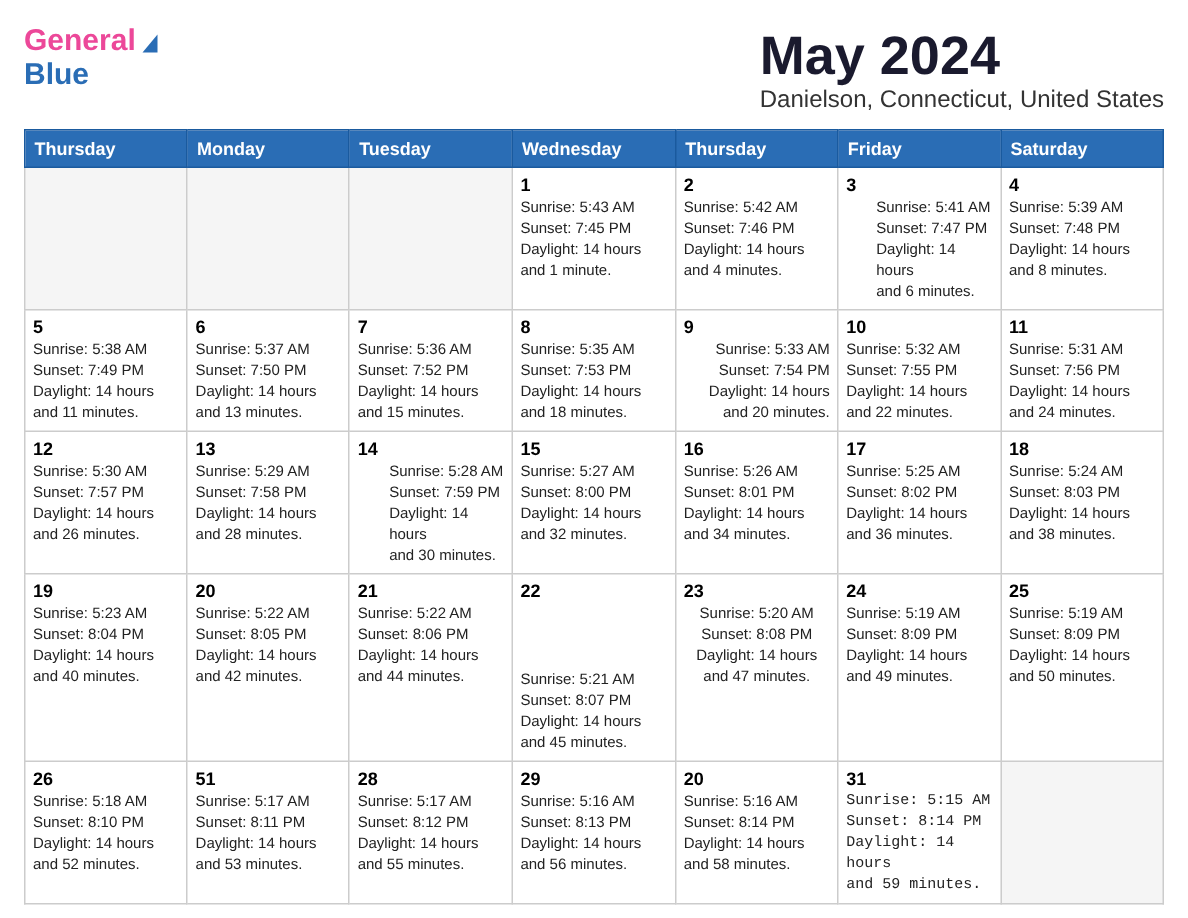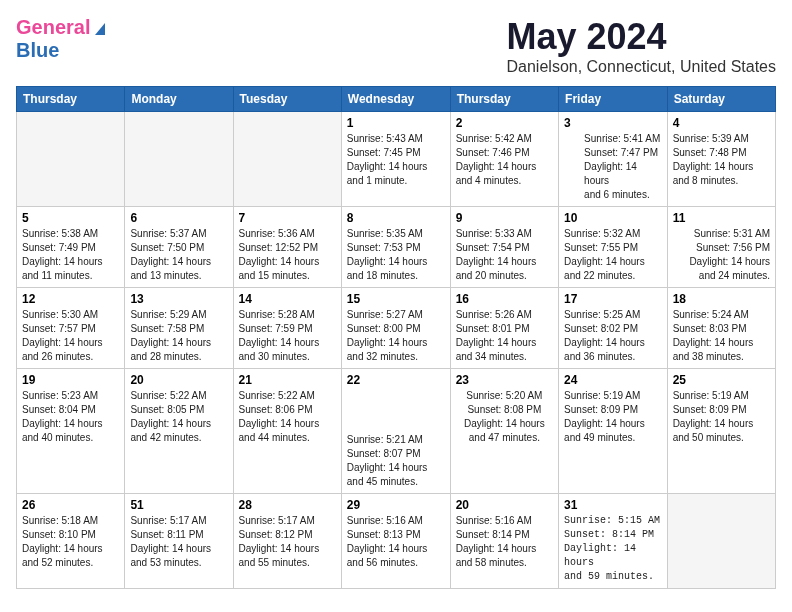--- a/index.html
+++ b/index.html
@@ -151,48 +151,48 @@
         <td>
           <span class="day-number">6</span>
           <div class="day-info" style="white-space: pre-line;">Sunrise: 5:37 AM
 Sunset: 7:50 PM
 Daylight: 14 hours
 and 13 minutes.</div>
         </td>
         <td>
           <span class="day-number">7</span>
           <div class="day-info" style="white-space: pre-line;">Sunrise: 5:36 AM
-Sunset: 12:52 PM
+Sunset: 7:52 PM
 Daylight: 14 hours
 and 15 minutes.</div>
         </td>
         <td>
           <span class="day-number">8</span>
           <div class="day-info" style="white-space: pre-line;">Sunrise: 5:35 AM
 Sunset: 7:53 PM
 Daylight: 14 hours
 and 18 minutes.</div>
         </td>
         <td>
           <span class="day-number">9</span>
-          <div class="day-info" style="white-space: pre-line;">Sunrise: 5:33 AM
+          <div class="day-info" style="white-space: pre-line; text-align: right;">Sunrise: 5:33 AM
 Sunset: 7:54 PM
 Daylight: 14 hours
 and 20 minutes.</div>
         </td>
         <td>
           <span class="day-number">10</span>
           <div class="day-info" style="white-space: pre-line;">Sunrise: 5:32 AM
 Sunset: 7:55 PM
 Daylight: 14 hours
 and 22 minutes.</div>
         </td>
         <td>
           <span class="day-number">11</span>
-          <div class="day-info" style="white-space: pre-line; text-align: right;">Sunrise: 5:31 AM
+          <div class="day-info" style="white-space: pre-line;">Sunrise: 5:31 AM
 Sunset: 7:56 PM
 Daylight: 14 hours
 and 24 minutes.</div>
         </td>
       </tr>
       <tr>
         <td>
           <span class="day-number">12</span>
           <div class="day-info" style="white-space: pre-line;">Sunrise: 5:30 AM
 Sunset: 7:57 PM
@@ -201,21 +201,21 @@
         </td>
         <td>
           <span class="day-number">13</span>
           <div class="day-info" style="white-space: pre-line;">Sunrise: 5:29 AM
 Sunset: 7:58 PM
 Daylight: 14 hours
 and 28 minutes.</div>
         </td>
         <td>
           <span class="day-number">14</span>
-          <div class="day-info" style="white-space: pre-line;">Sunrise: 5:28 AM
+          <div class="day-info" style="white-space: pre-line; margin-left: 21px;">Sunrise: 5:28 AM
 Sunset: 7:59 PM
 Daylight: 14 hours
 and 30 minutes.</div>
         </td>
         <td>
           <span class="day-number">15</span>
           <div class="day-info" style="white-space: pre-line;">Sunrise: 5:27 AM
 Sunset: 8:00 PM
 Daylight: 14 hours
 and 32 minutes.</div>

